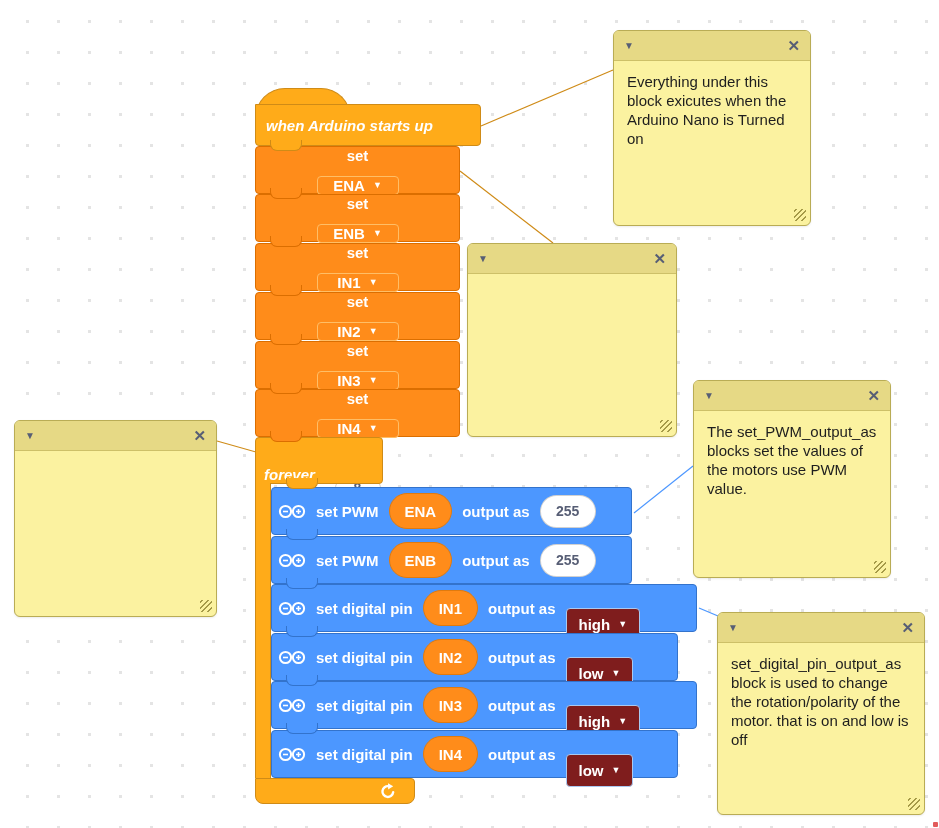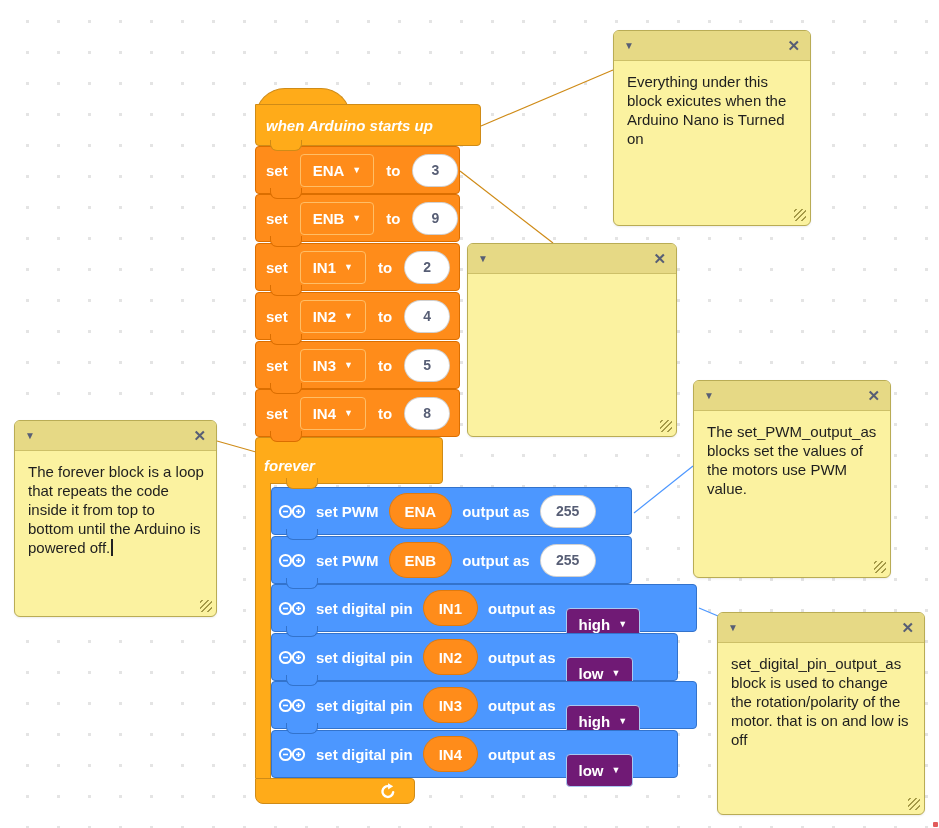--- a/index.html
+++ b/index.html
@@ -10,40 +10,40 @@
     background-image:radial-gradient(circle, #e4e4e4 1.5px, transparent 1.8px);
     background-size:31px 31px; background-position:12px 6px;
   }
   #connectors{position:absolute;left:0;top:0;width:939px;height:828px;pointer-events:none;}
   .block{
     position:absolute; display:flex; align-items:center; box-sizing:border-box;
     border:1px solid; border-radius:4px; color:#fff; font-weight:600; font-size:15px;
     padding:0 10px; gap:12px; white-space:nowrap;
   }
   .gold{background:#FFAB19;border-color:#CF8B17;font-style:italic;}
-  .orange{background:#FF8C1A;border-color:#DB6E00;}
+  .orange{background:#FF8C1A;border-color:#DB6E00;flex-direction:column;}
   .blue{background:#4C97FF;border-color:#3373CC;padding-left:6px;}
   .bump{
     position:absolute; left:14px; bottom:-6px; width:30px; height:10px;
     border:1px solid; border-top:none; border-radius:0 0 7px 7px; z-index:2; padding:0;
   }
   .bump.gold{background:#FFAB19;border-color:#CF8B17;}
   .bump.orange{background:#FF8C1A;border-color:#DB6E00;}
   .bump.blue{background:#4C97FF;border-color:#3373CC;}
   .hat-dome{
     position:absolute; left:255px; top:88px; width:96px; height:30px;
     background:#FFAB19; border:1px solid #CF8B17; border-bottom:none;
     border-radius:48px 48px 0 0; box-sizing:border-box;
   }
   .dd{
     display:flex; align-items:center; gap:8px; height:33px; padding:0 12px;
     border-radius:4px; border:1px solid; box-sizing:border-box;
   }
   .dd-orange{background:#FF8C1A; border-color:#FFBE66;}
-  .dd-blue{background:#701a75; border-color:#A9C9F1;margin-top:32px;}
+  .dd-blue{background:#7f1d1d; border-color:#A9C9F1;margin-top:32px;}
   .dd .arrow{font-size:9px; line-height:1;}
   .pill{
     background:#fff; border:1px solid rgba(0,0,0,0.18); border-radius:17px;
     height:33px; min-width:46px; padding:0 12px; box-sizing:border-box;
     display:flex; align-items:center; justify-content:center;
     color:#575E75; font-weight:700; font-size:14px;
   }
   .var-oval{
     background:#FF8C1A; border:1px solid #E07A0E; border-radius:18px; height:36px;
     padding:0 15px; display:flex; align-items:center; justify-content:center;
@@ -168,21 +168,21 @@
       <span>IN4</span>
       <span class="arrow">▼</span>
     </div>
     <span>to</span>
     <div class="pill">
         <span>8</span>
       </div>
     <span class="bump orange"></span>
   </div>
 
-  <div class="block gold" style="left:255px; top:437px; width:188px; height:47px; border-radius:4px 4px 4px 0; align-items:center; padding-top:10px;padding-left:8px;">
+  <div class="block gold" style="left:255px; top:437px; width:128px; height:47px; border-radius:4px 4px 4px 0; align-items:flex-end; padding-top:10px;padding-left:8px;">
     <span>forever</span>
     <span class="bump gold" style="left:30px;"></span>
   </div>
   <div class="spine" style="left:255px; top:483px; width:16px; height:295px;"></div>
   <div class="loopbar" style="left:255px; top:778px; width:160px; height:26px;">
     <svg width="16" height="16" viewBox="0 0 16 16">
       <path d="M13.2 9.2 A5.4 5.4 0 1 1 8.6 3.2" fill="none" stroke="#fff" stroke-width="2.4" stroke-linecap="round"></path>
       <path d="M8 0.2 L8.2 6.6 L13.2 3.2 Z" fill="#fff"></path>
     </svg>
   </div>
@@ -337,20 +337,17 @@
       <span>set_digital_pin_output_as block is used to change the rotation/polarity of the motor. that is on and low is off</span>
     </div>
     <div class="resize-handle"></div>
   </div>
 
   <div class="comment" style="left:14px; top:420px; width:203px; height:197px;">
     <div class="comment-header">
       <span class="collapse-icon">▼</span>
       <span class="close-icon">✕</span>
     </div>
-    <div class="comment-body">
-      <span>The forever block is a loop that repeats the code inside it from top to bottom until the Arduino is powered off.</span><span class="caret"></span>
-    </div>
     <div class="resize-handle"></div>
   </div>
 
   <div class="edge-dot" style="right:1px; bottom:1px;"></div>
 </div>
 
 </body></html>

